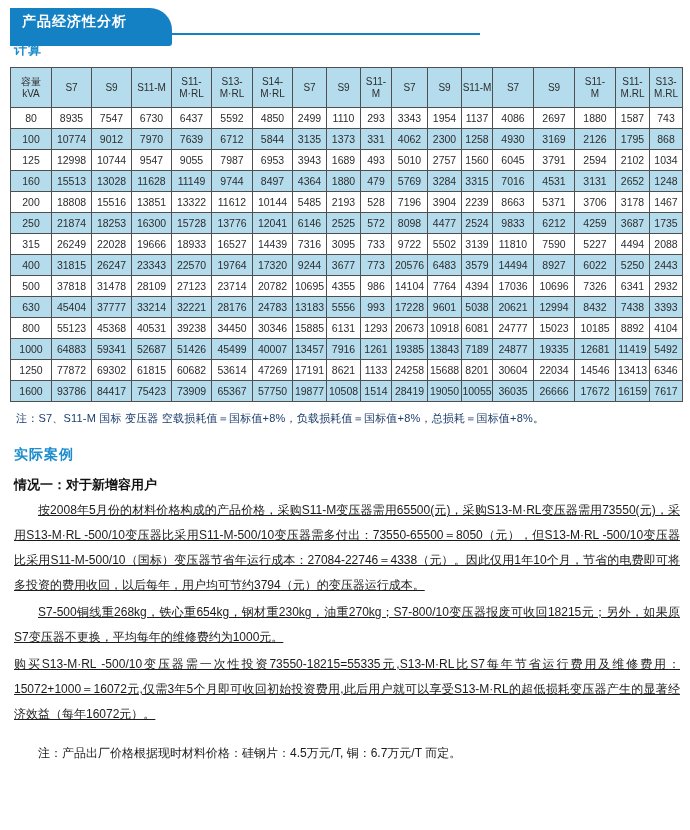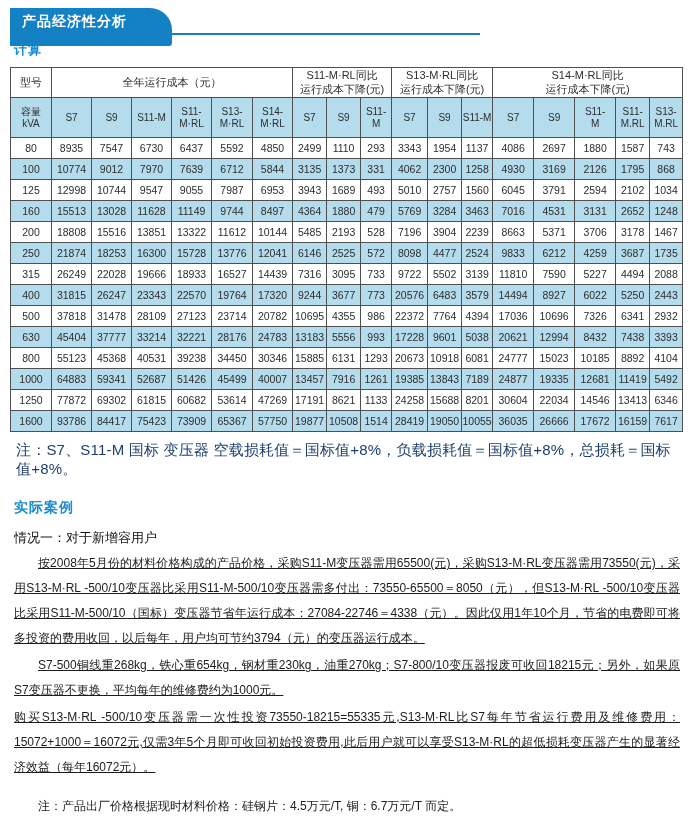--- a/index.html
+++ b/index.html
@@ -46,28 +46,28 @@
     border:1px solid var(--border_gray);
     text-align:center;vertical-align:middle;
     padding:0;color:#2d2d2d;overflow:hidden;
   }
   tr.group-row td{height:30px;font-size:11px;background:#fff;white-space:pre-line;line-height:1.25;}
   tr.colhead-row td{height:40px;font-size:10px;background:var(--row_alt_blue);white-space:pre-line;line-height:1.2;}
   tbody.data td{height:21px;font-size:10.5px;background:#fff;}
   tbody.data tr.alt td{background:var(--row_alt_blue);}
 
   .table-note{
-    margin:9px 0 0 6px;font-size:15px;color:var(--note_navy);letter-spacing:0.2px;
+    margin:9px 0 0 6px;font-size:11px;color:var(--note_navy);letter-spacing:0.2px;
   }
   .section-heading{
     color:var(--heading_blue);font-size:14px;font-weight:bold;
     margin:20px 0 10px 4px;letter-spacing:1px;
   }
   .case-title{
-    font-size:13px;font-weight:normal;color:#111;margin:12px 0 4px 4px;
+    font-size:13px;font-weight:bold;color:#111;margin:12px 0 4px 4px;
   }
   .para{
     font-size:12px;line-height:25px;text-align:justify;
     margin:2px 2px 0 4px;color:var(--text_dark);text-decoration:underline;
   }
   .indent{text-indent:2em;}
   .footer-note{
     font-size:12px;margin:18px 2px 0 4px;text-indent:2em;color:var(--text_dark);
   }
 </style>
@@ -97,30 +97,20 @@
       <col style="width:36px">
         <col style="width:34px">
         <col style="width:31px">
       <col style="width:41px">
         <col style="width:41px">
         <col style="width:41px">
         <col style="width:34px">
         <col style="width:33px">
     </colgroup>
     <thead>
-      <tr class="group-row">
-        <td>型号</td>
-        <td colspan="6">全年运行成本（元）</td>
-        <td colspan="3">S11-M·RL同比
-运行成本下降(元)</td>
-        <td colspan="3">S13-M·RL同比
-运行成本下降(元)</td>
-        <td colspan="5">S14-M·RL同比
-运行成本下降(元)</td>
-      </tr>
       <tr class="colhead-row">
         <td>容量
 kVA</td>
       <td>S7</td>
           <td>S9</td>
           <td>S11-M</td>
           <td>S11-
 M·RL</td>
           <td>S13-
 M·RL</td>
@@ -210,21 +200,21 @@
           <td>13028</td>
           <td>11628</td>
           <td>11149</td>
           <td>9744</td>
           <td>8497</td>
           <td>4364</td>
           <td>1880</td>
           <td>479</td>
           <td>5769</td>
           <td>3284</td>
-          <td>3463</td>
+          <td>3315</td>
           <td>7016</td>
           <td>4531</td>
           <td>3131</td>
           <td>2652</td>
           <td>1248</td>
         </tr>
         <tr>
           <td>200</td>
           <td>18808</td>
           <td>15516</td>
@@ -308,21 +298,21 @@
           <td>500</td>
           <td>37818</td>
           <td>31478</td>
           <td>28109</td>
           <td>27123</td>
           <td>23714</td>
           <td>20782</td>
           <td>10695</td>
           <td>4355</td>
           <td>986</td>
-          <td>22372</td>
+          <td>14104</td>
           <td>7764</td>
           <td>4394</td>
           <td>17036</td>
           <td>10696</td>
           <td>7326</td>
           <td>6341</td>
           <td>2932</td>
         </tr>
         <tr class="alt">
           <td>630</td>

